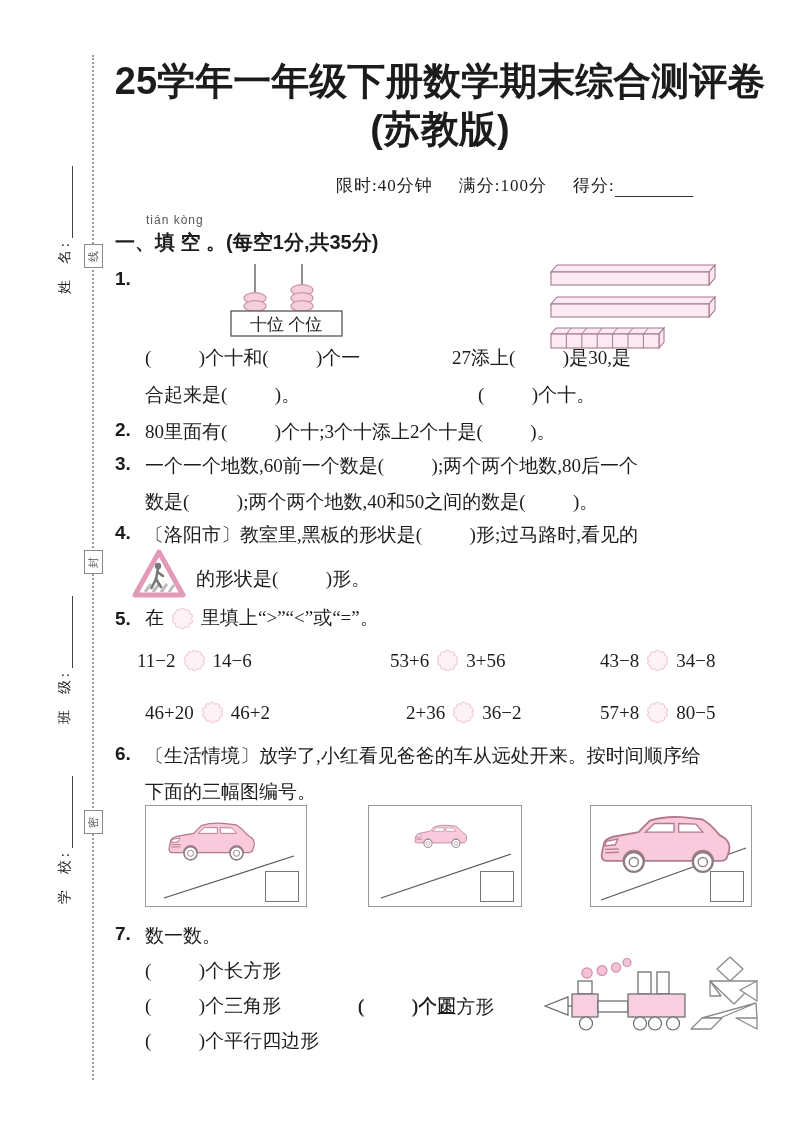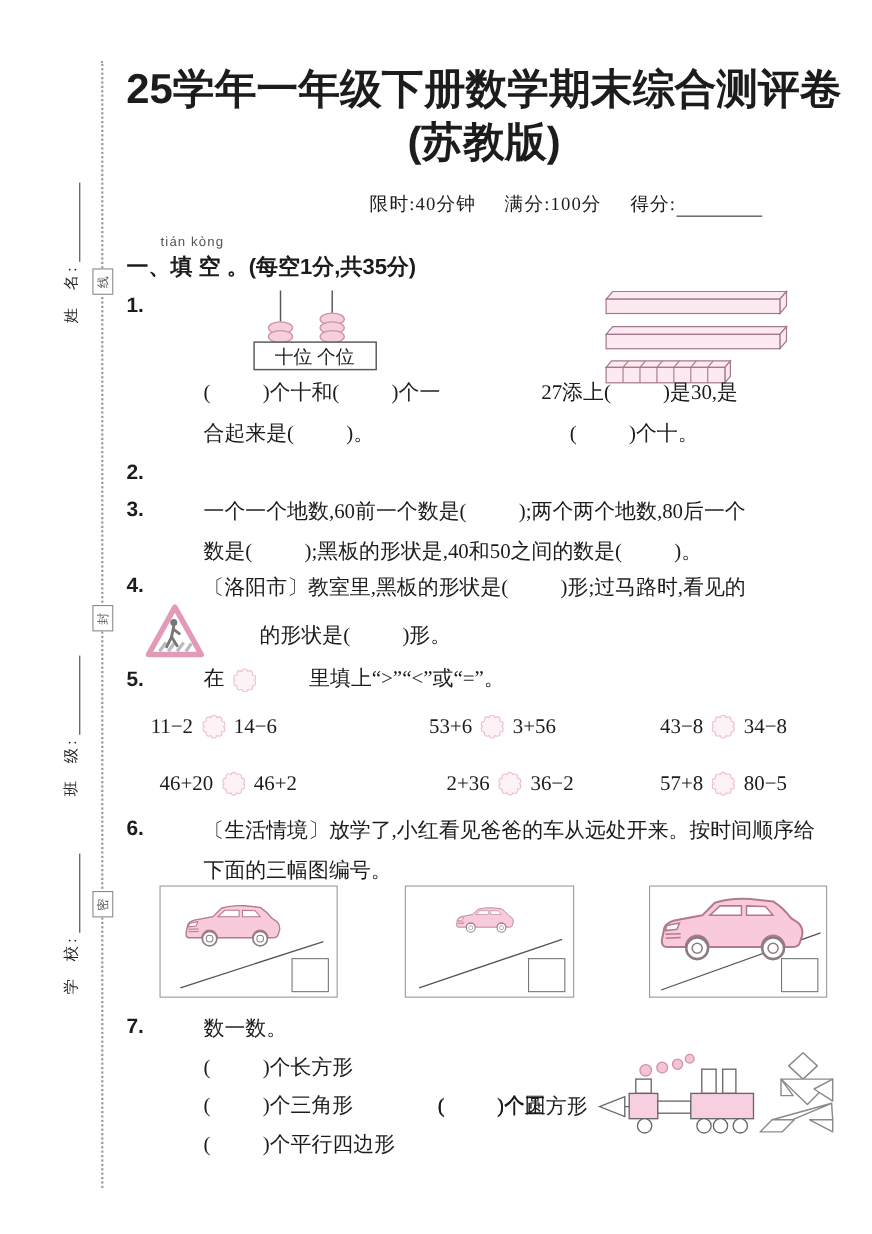--- a/index.html
+++ b/index.html
@@ -1,21 +1,21 @@
 <!DOCTYPE html>
 <html><head>
 <meta charset="utf-8">
 <style>
   html,body { margin:0; padding:0; background:#ffffff; }
   .page {
     position:relative; width:793px; height:1122px; background:#ffffff;
     font-family:"Liberation Serif", serif; color:#1c1c1c; overflow:hidden;
   }
   .abs { position:absolute; white-space:pre; }
-  .qtext { font-size:19px; line-height:26px; white-space:pre;margin-left:40px; }
+  .qtext { font-size:19px; line-height:26px; white-space:pre; }
   .qnum  { font-family:"Liberation Sans", sans-serif; font-weight:bold; font-size:19px; }
   .title { font-family:"Liberation Sans", sans-serif; font-weight:900; text-align:center;
            width:660px; left:110px; font-size:38px; letter-spacing:0px; }
   .scoreline { font-size:17px; letter-spacing:1px; display:flex; align-items:flex-end; gap:26px; }
   .score-underline { display:inline-block; width:78px; border-bottom:1.5px solid #333; height:18px; }
   .pinyin { font-family:"Liberation Sans", sans-serif; font-size:12px; color:#555; letter-spacing:1px; }
   .sec-heading { font-family:"Liberation Sans", sans-serif; font-weight:bold; font-size:20px; }
   .seal-line { position:absolute; left:92px; top:55px; height:1025px; width:0;
                border-left:2px dotted #9a9a9a; }
   .seal-box { position:absolute; left:84px; width:17px; height:22px; background:#fff;
@@ -150,24 +150,25 @@
         <line x1="96.4" y1="72" x2="101.4" y2="66"></line>
     </g>
   </svg>
 
   <div class="abs qtext" style="left:145px; top:345px">(          )个十和(          )个一</div>
   <div class="abs qtext" style="left:452px; top:345px">27添上(          )是30,是</div>
   <div class="abs qtext" style="left:145px; top:382px">合起来是(          )。</div>
   <div class="abs qtext" style="left:478px; top:382px">(          )个十。</div>
 
   <div class="abs qnum" style="left:115px; top:419px">2.</div>
+  <div class="abs qtext" style="left:145px; top:419px">80里面有(          )个十;3个十添上2个十是(          )。</div>
 
   <div class="abs qnum" style="left:115px; top:453px">3.</div>
   <div class="abs qtext" style="left:145px; top:453px">一个一个地数,60前一个数是(          );两个两个地数,80后一个</div>
-  <div class="abs qtext" style="left:145px; top:489px">数是(          );黑板的形状是,40和50之间的数是(          )。</div>
+  <div class="abs qtext" style="left:145px; top:489px">数是(          );两个两个地数,40和50之间的数是(          )。</div>
 
   <div class="abs qnum" style="left:115px; top:522px">4.</div>
   <div class="abs qtext" style="left:145px; top:522px">〔洛阳市〕教室里,黑板的形状是(          )形;过马路时,看见的</div>
 
   <svg class="abs" style="left:131px; top:548px" width="56" height="53" viewBox="0 0 56 53">
     <polygon points="28,4 52,47 4,47" fill="#ffffff" stroke="#e39ab8" stroke-width="5" stroke-linejoin="round"></polygon>
     <g stroke="#bbbbbb" stroke-width="3">
       <line x1="14" y1="44" x2="20" y2="36"></line>
         <line x1="22" y1="44" x2="28" y2="36"></line>
       <line x1="30" y1="44" x2="36" y2="36"></line>

